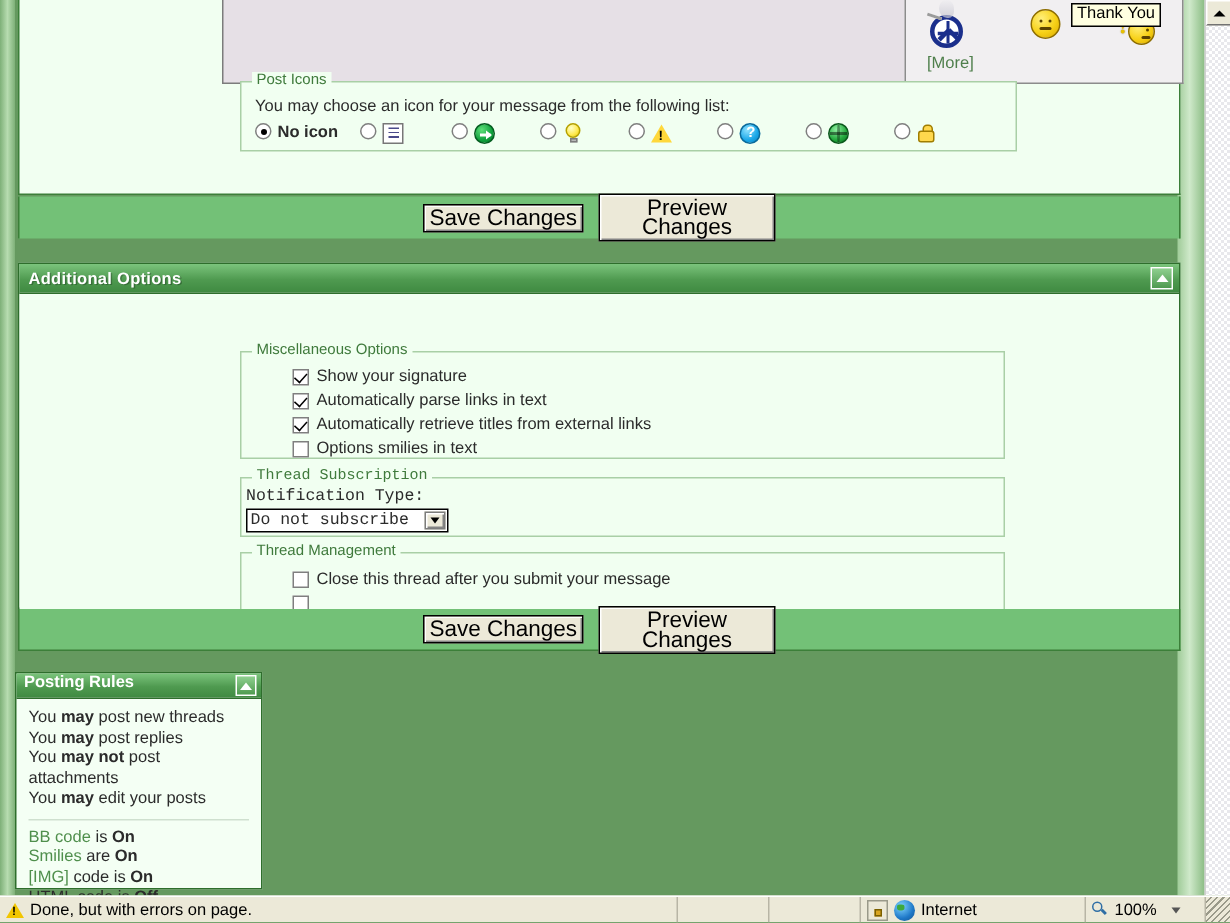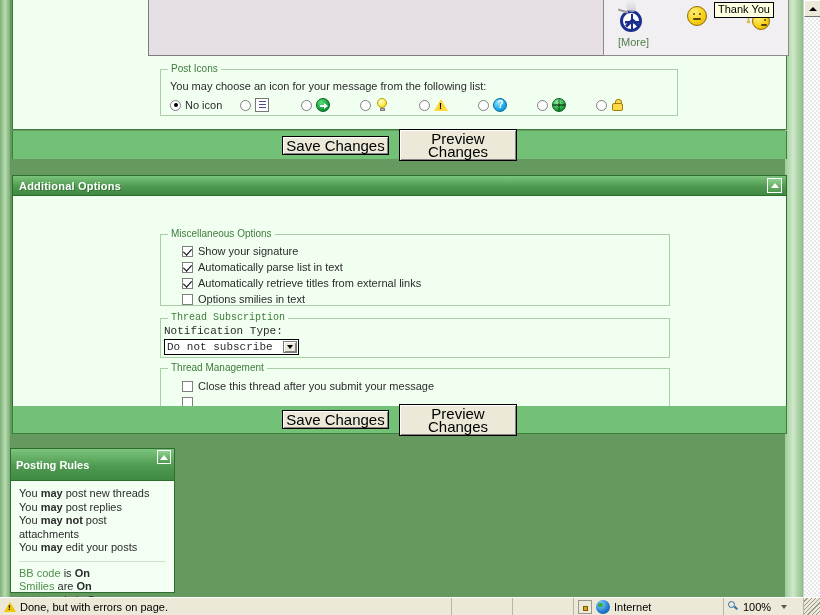--- a/index.html
+++ b/index.html
@@ -321,41 +321,42 @@
     position: absolute;
     top: -7px; left: 7px;
     background: #f1fff1;
     padding: 0 3px;
     font-size: 10px;
     color: #3f7a3c;
     line-height: 11px;
   }
   .post-icons {
     position: absolute;
-    left: 147px; top: 71px;
+    left: 147px; top: 56px;
     width: 518px; height: 47px;
   }
   .pi-text {
     position: absolute;
     left: 9px; top: 10px;
     font-size: 11px;
     color: #2b2b2b;
   }
   .pi-row {
     position: absolute;
     left: 9px; top: 27px;
     width: 500px;
     height: 16px;
   }
   .pi-item {
     position: absolute;
     display: flex;
-    align-items: center;
+    align-items: flex-start;
     gap: 4px;
     height: 16px;
+    font-weight: bold;
   }
   .radio {
     width: 11px; height: 11px;
     border-radius: 50%;
     border: 1px solid #7f7f7f;
     background: #ffffff;
     box-sizing: border-box;
     position: relative;
     flex: 0 0 auto;
   }
@@ -581,21 +582,21 @@
     position: relative;
     height: 210px;
     background: #f1fff1;
   }
 
   .misc {
     position: absolute;
     left: 147px; top: 38px;
     width: 510px; height: 72px;
   }
-  .chk-row { display: flex; align-items: center; gap: 5px; height: 16px; margin-left: 9px; padding-left: 12px; }
+  .chk-row { display: flex; align-items: center; gap: 5px; height: 16px; margin-left: 22px; padding-left: 12px; }
   .chk {
     width: 11px; height: 11px;
     border: 1px solid #7f7f7f;
     background: #ffffff;
     box-sizing: border-box;
     position: relative;
     flex: 0 0 auto;
   }
   .chk.checked:after {
     content: "";
@@ -653,24 +654,24 @@
   .rules {
     position: absolute;
     left: 10px; top: 448px;
     width: 165px;
     height: 145px;
     border: 1px solid #2e6e2c;
     background: #f4fff4;
     box-sizing: border-box;
   }
   .rules-head {
-    height: 32px;
+    height: 17px;
     background: linear-gradient(to bottom, #7bc47c 0%, #4f9a50 55%, #3f8a41 100%);
     border-bottom: 1px solid #2e6e2c;
-    display: flex; align-items: center;
+    display: flex; align-items: flex-start;
     padding: 0 5px;
     position: relative;
     box-sizing: border-box;
   }
   .rules-title { font-size: 11px; font-weight: bold; color: #fff; }
   .rules-body {
     padding: 6px 8px;
     font-size: 11px;
     color: #2b2b2b;
     line-height: 13.5px;
@@ -792,21 +793,21 @@
           <div class="fs misc">
             <span class="legend">Miscellaneous Options</span>
 
             <div style="padding-top:8px;">
               <label class="chk-row">
                 <span class="chk checked"></span>
                 <span class="chk-label">Show your signature</span>
               </label>
               <label class="chk-row">
                 <span class="chk checked"></span>
-                <span class="chk-label">Automatically parse list in text</span>
+                <span class="chk-label">Automatically parse links in text</span>
               </label>
               <label class="chk-row">
                 <span class="chk checked"></span>
                 <span class="chk-label">Automatically retrieve titles from external links</span>
               </label>
               <label class="chk-row">
                 <span class="chk"></span>
                 <span class="chk-label">Options smilies in text</span>
               </label>
             </div>

